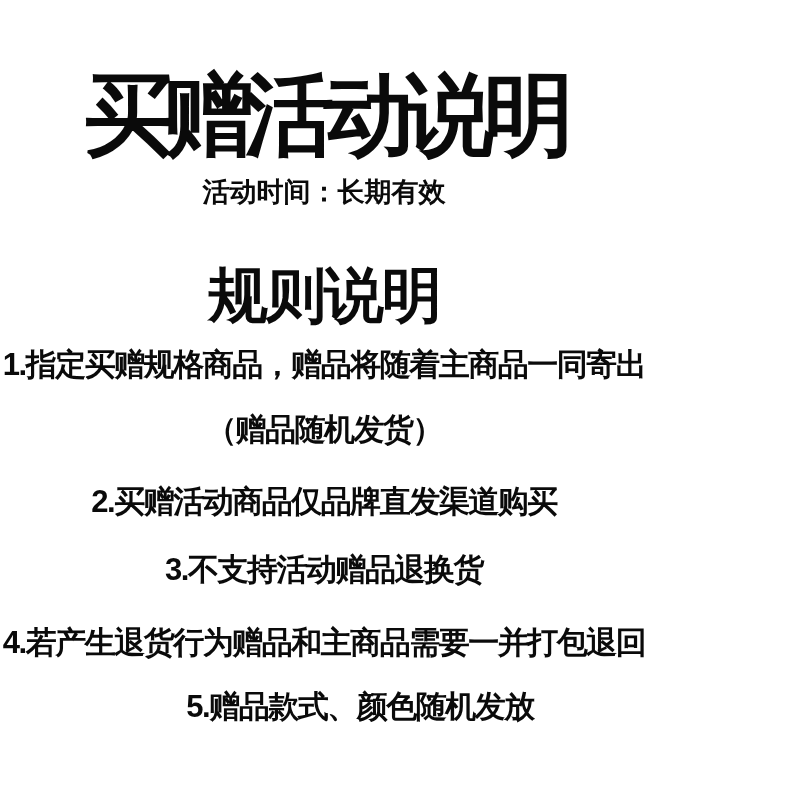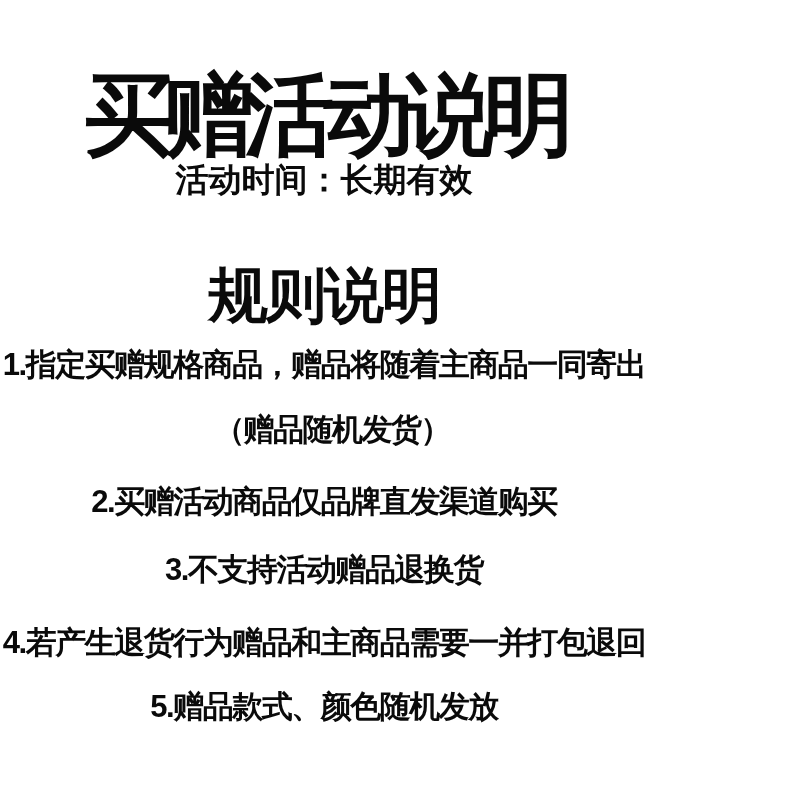--- a/index.html
+++ b/index.html
@@ -23,39 +23,39 @@
     text-align: center;
     white-space: nowrap;
     line-height: 1;
   }
   .page-title {
     top: 70px;
     font-size: 90px;
     letter-spacing: -10px;
   }
   .subtitle {
-    top: 163px;
-    font-size: 33px;
+    top: 179px;
+    font-size: 27px;
     letter-spacing: 0px;
   }
   .section-heading {
     top: 266px;
     font-size: 60px;
     letter-spacing: -2px;
   }
   .rule {
     font-size: 31px;
     letter-spacing: -1.5px;
   }
   .rule-0 { top: 349px; }
-  .rule-1 { top: 414px; padding-left: 8px; }
+  .rule-1 { top: 414px; }
   .rule-2 { top: 486px; }
   .rule-3 { top: 554px; }
   .rule-4 { top: 627px; }
-  .rule-5 { top: 691px; }
+  .rule-5 { top: 691px; margin-left: 36px; }
 </style>
 </head>
 <body>
 
 <div class="line page-title">买赠活动说明</div>
 
 <div class="line subtitle">活动时间：长期有效</div>
 
 <div class="line section-heading">规则说明</div>
 

